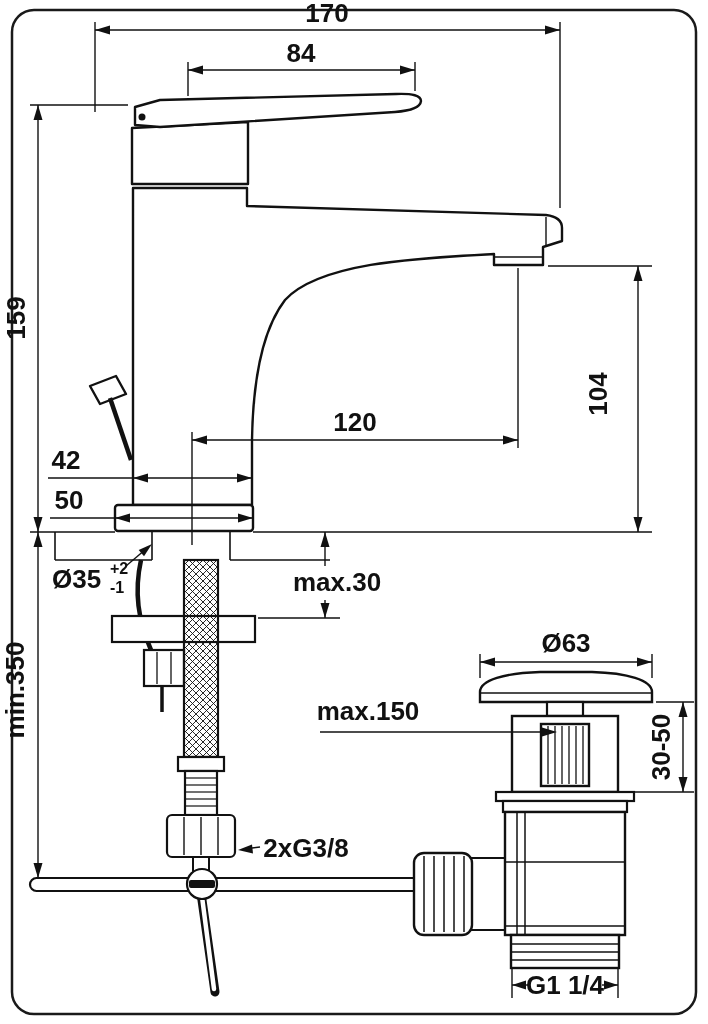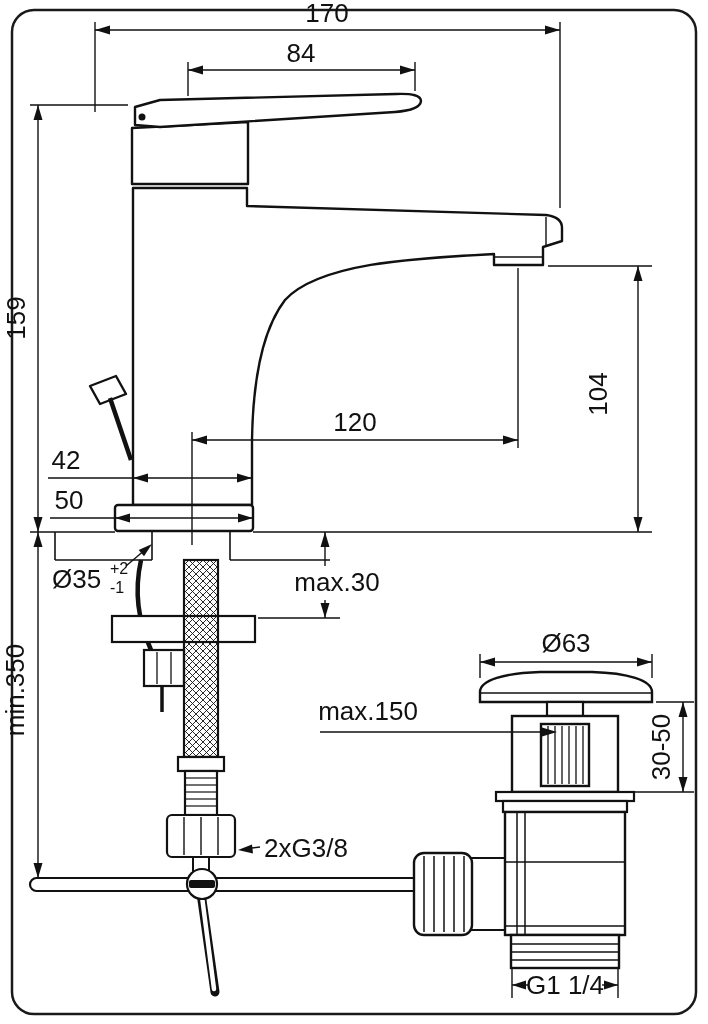--- a/index.html
+++ b/index.html
@@ -1,16 +1,16 @@
 <!DOCTYPE html>
 <html><head>
 <meta charset="utf-8">
 <style>
   html,body{margin:0;padding:0;background:#ffffff;}
-  .page{width:680px;height:1024px;position:relative;font-family:"Liberation Sans",sans-serif;}
+  .page{width:680px;height:1024px;position:relative;font-family:"Liberation Sans",sans-serif;font-weight:bold;}
   svg{display:block;}
   text{font-family:"Liberation Sans","DejaVu Sans",sans-serif;fill:#111;}
   .dimtxt{font-size:26px;}
   .toltxt{font-size:16px;}
 </style>
 </head>
 <body>
 
 <div class="page">
 <svg width="708" height="1024" viewBox="0 0 708 1024">

